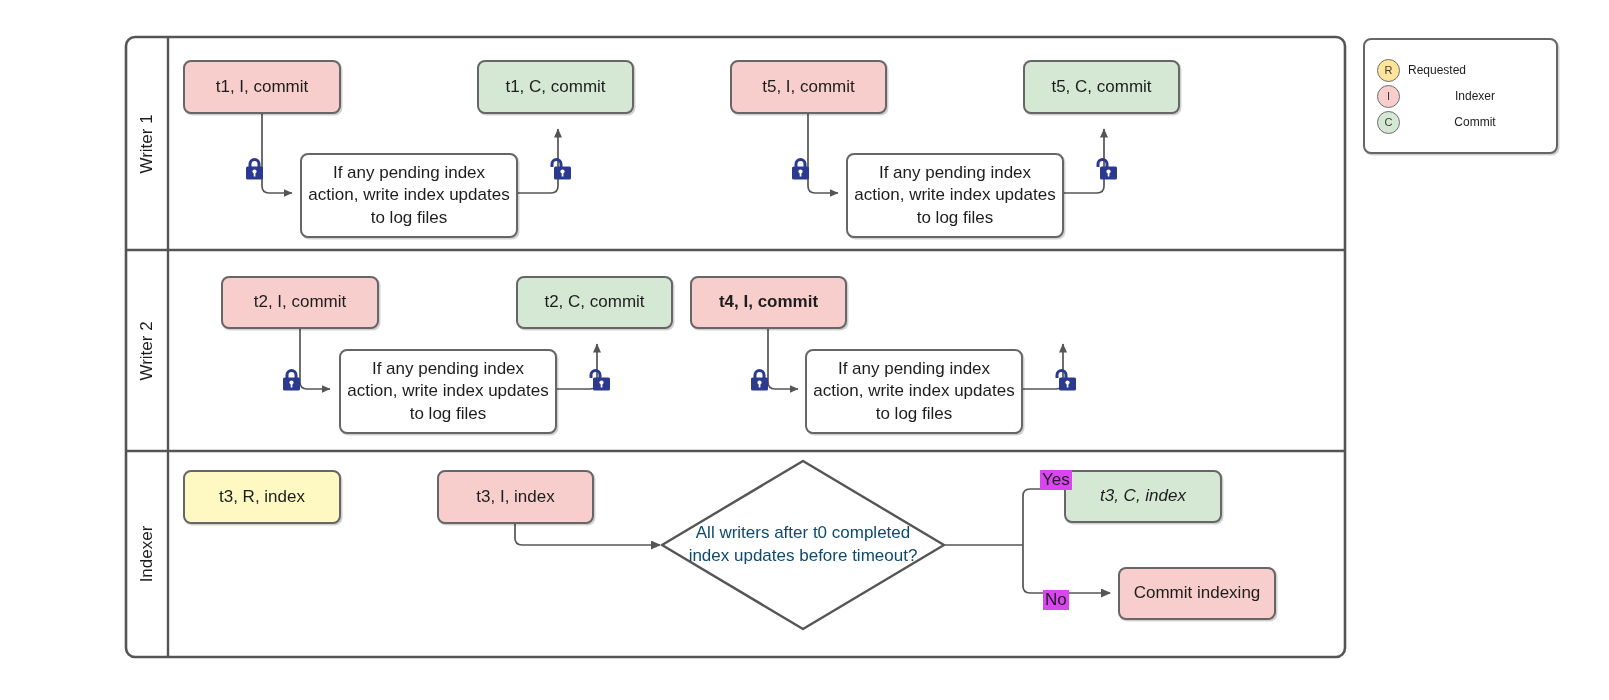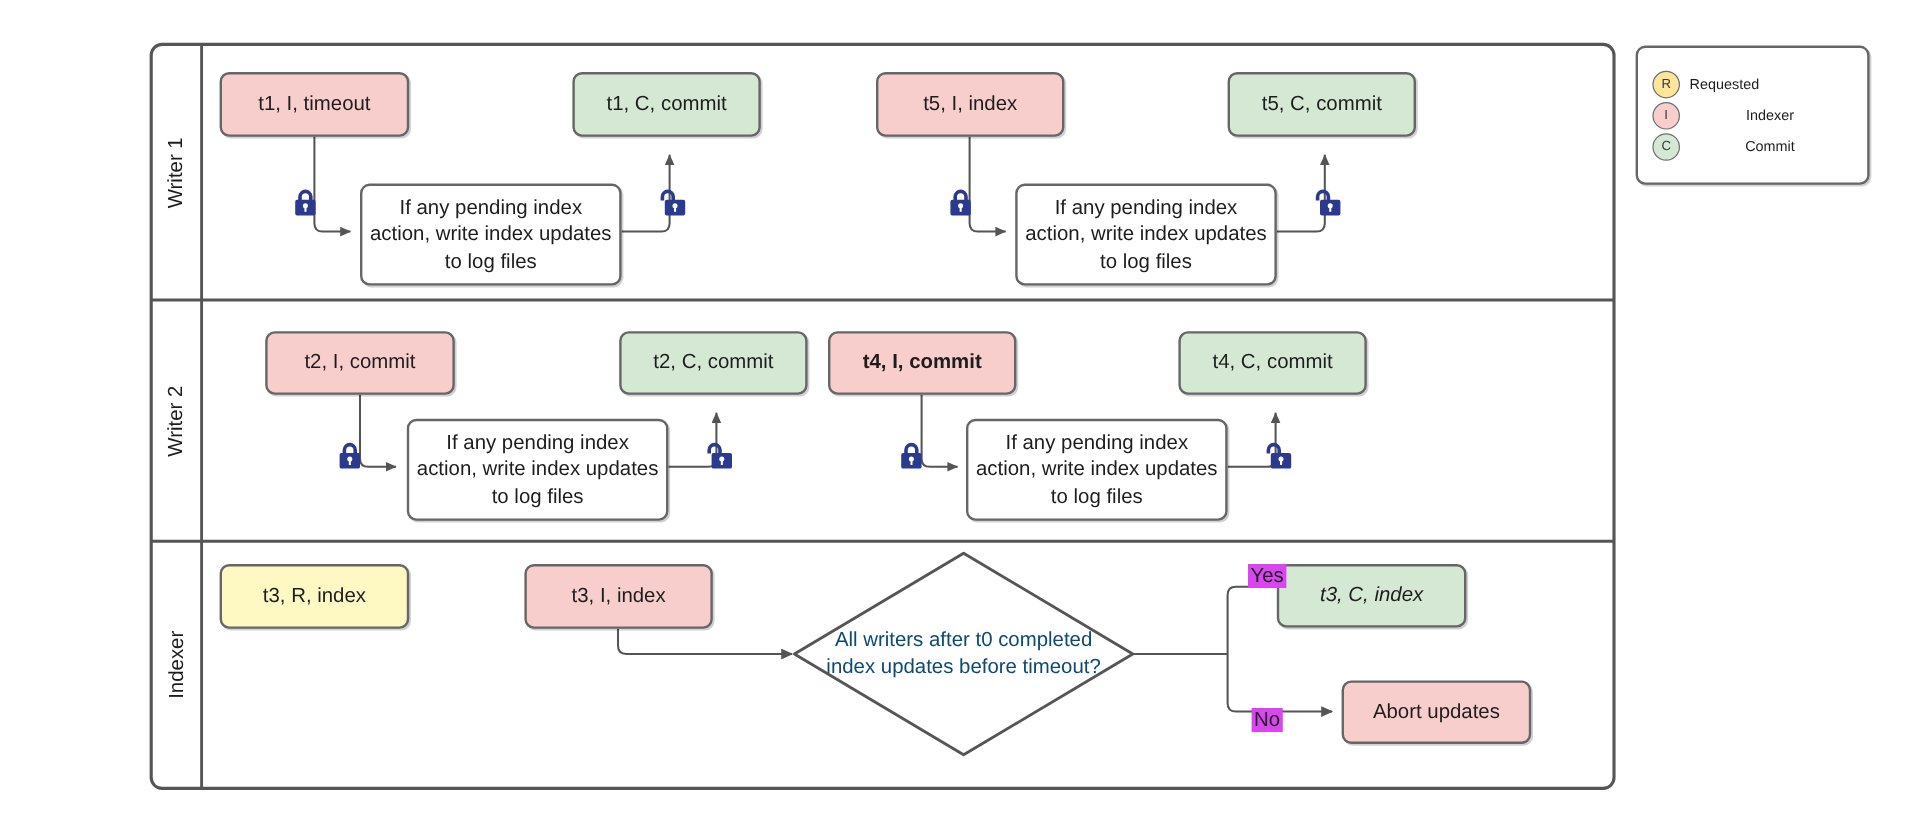--- a/index.html
+++ b/index.html
@@ -260,53 +260,52 @@
     <div class="lane-label" style="left:126px; top:37px; width:42px; height:213px;">
       <span>Writer 1</span>
     </div>
     <div class="lane-label" style="left:126px; top:250px; width:42px; height:201px;">
       <span>Writer 2</span>
     </div>
     <div class="lane-label" style="left:126px; top:451px; width:42px; height:206px;">
       <span>Indexer</span>
     </div>
 
-    <div class="node inflight" style="left:183px; top:60px; width:158px; height:54px;">t1, I, timeout</div>
+    <div class="node inflight" style="left:183px; top:60px; width:158px; height:54px;">t1, I, commit</div>
 
     <div class="node commit" style="left:477px; top:60px; width:157px; height:54px;">t1, C, commit</div>
 
-    <div class="node inflight" style="left:730px; top:60px; width:157px; height:54px;">t5, I, index</div>
+    <div class="node inflight" style="left:730px; top:60px; width:157px; height:54px;">t5, I, commit</div>
 
     <div class="node commit" style="left:1023px; top:60px; width:157px; height:54px;">t5, C, commit</div>
 
     <div class="node plain" style="left:300px; top:153px; width:218px; height:85px;">If any pending index action, write index updates to log files</div>
 
     <div class="node plain" style="left:846px; top:153px; width:218px; height:85px;">If any pending index action, write index updates to log files</div>
 
     <div class="node inflight" style="left:221px; top:276px; width:158px; height:53px;">t2, I, commit</div>
 
     <div class="node commit" style="left:516px; top:276px; width:157px; height:53px;">t2, C, commit</div>
 
     <div class="node inflight" style="left:690px; top:276px; width:157px; height:53px;font-weight:bold;">t4, I, commit</div>
 
-    <div class="node commit" style="left:982px; top:276px; width:157px; height:53px;">t4, C, commit</div>
 
     <div class="node plain" style="left:339px; top:349px; width:218px; height:85px;">If any pending index action, write index updates to log files</div>
 
     <div class="node plain" style="left:805px; top:349px; width:218px; height:85px;">If any pending index action, write index updates to log files</div>
 
     <div class="node requested" style="left:183px; top:470px; width:158px; height:54px;">t3, R, index</div>
 
     <div class="node inflight" style="left:437px; top:470px; width:157px; height:54px;">t3, I, index</div>
 
     <div class="diamond-text" style="left:681px; top:505px; width:244px; height:80px;">All writers after t0 completed index updates before timeout?</div>
 
     <div class="node commit" style="left:1064px; top:470px; width:158px; height:53px;font-style:italic;">t3, C, index</div>
 
-    <div class="node inflight" style="left:1118px; top:567px; width:158px; height:53px;">Abort updates</div>
+    <div class="node inflight" style="left:1118px; top:567px; width:158px; height:53px;">Commit indexing</div>
 
     <div class="edge-label" style="left:1040px; top:470px;">Yes</div>
     <div class="edge-label" style="left:1043px; top:590px;">No</div>
 
     <div class="legend" style="left:1363px; top:38px; width:195px; height:116px;">
 
       <div class="legend-row first">
         <span class="legend-badge requested">R</span>
         <span class="legend-text">Requested</span>
       </div>

